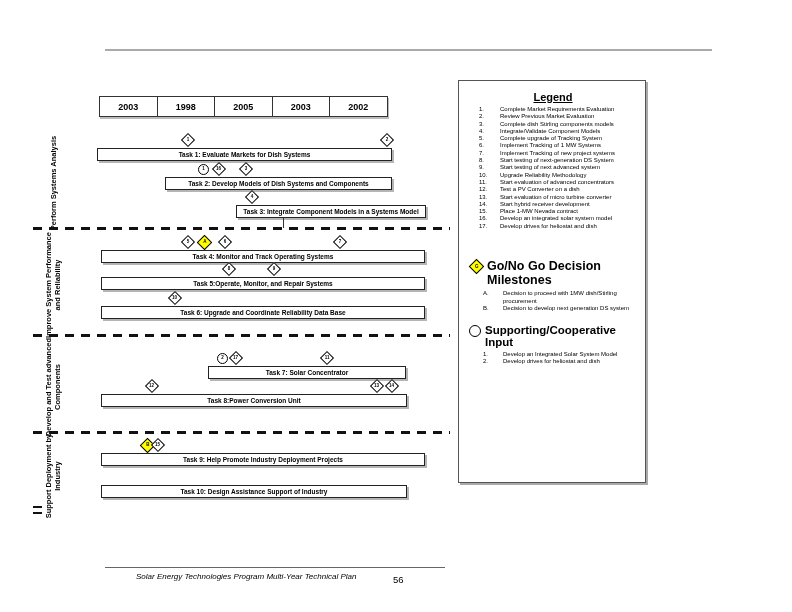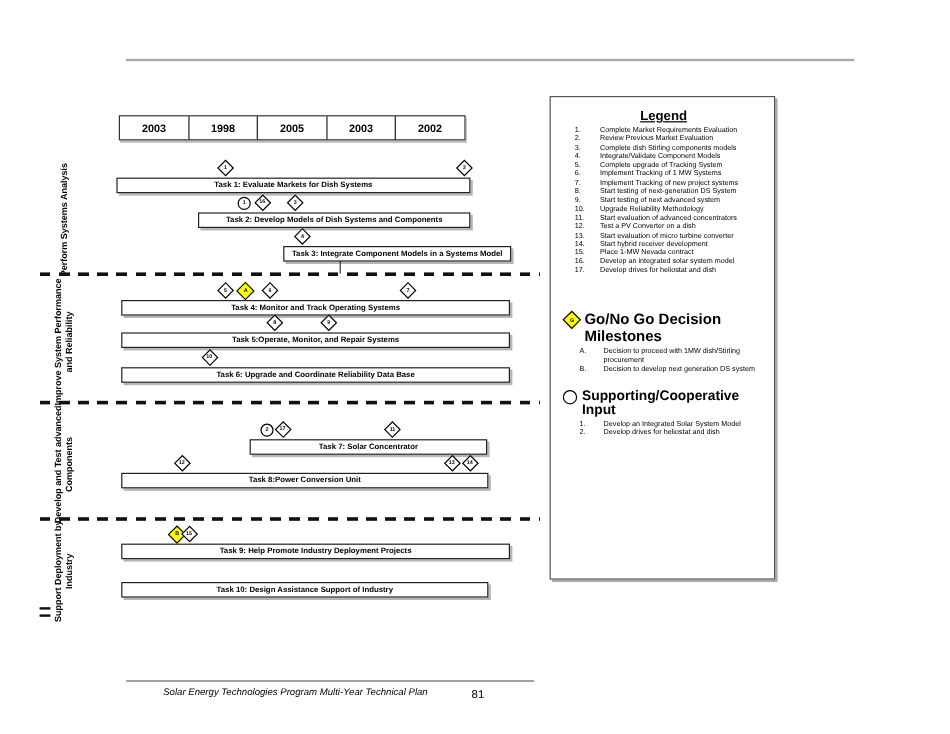--- a/index.html
+++ b/index.html
@@ -278,14 +278,14 @@
         </div>
         <div class="leg-row-go">
           <div class="k">2.</div>
           <div>Develop drives for heliostat and dish</div>
         </div>
       </div>
   </div>
 
   <div class="hr-foot" style="left:105px;top:567px;width:340px;"></div>
   <div id="footer-title">Solar Energy Technologies Program Multi-Year Technical Plan</div>
-  <div id="page-number">81</div>
+  <div id="page-number">56</div>
 </div>
 
 </body></html>

